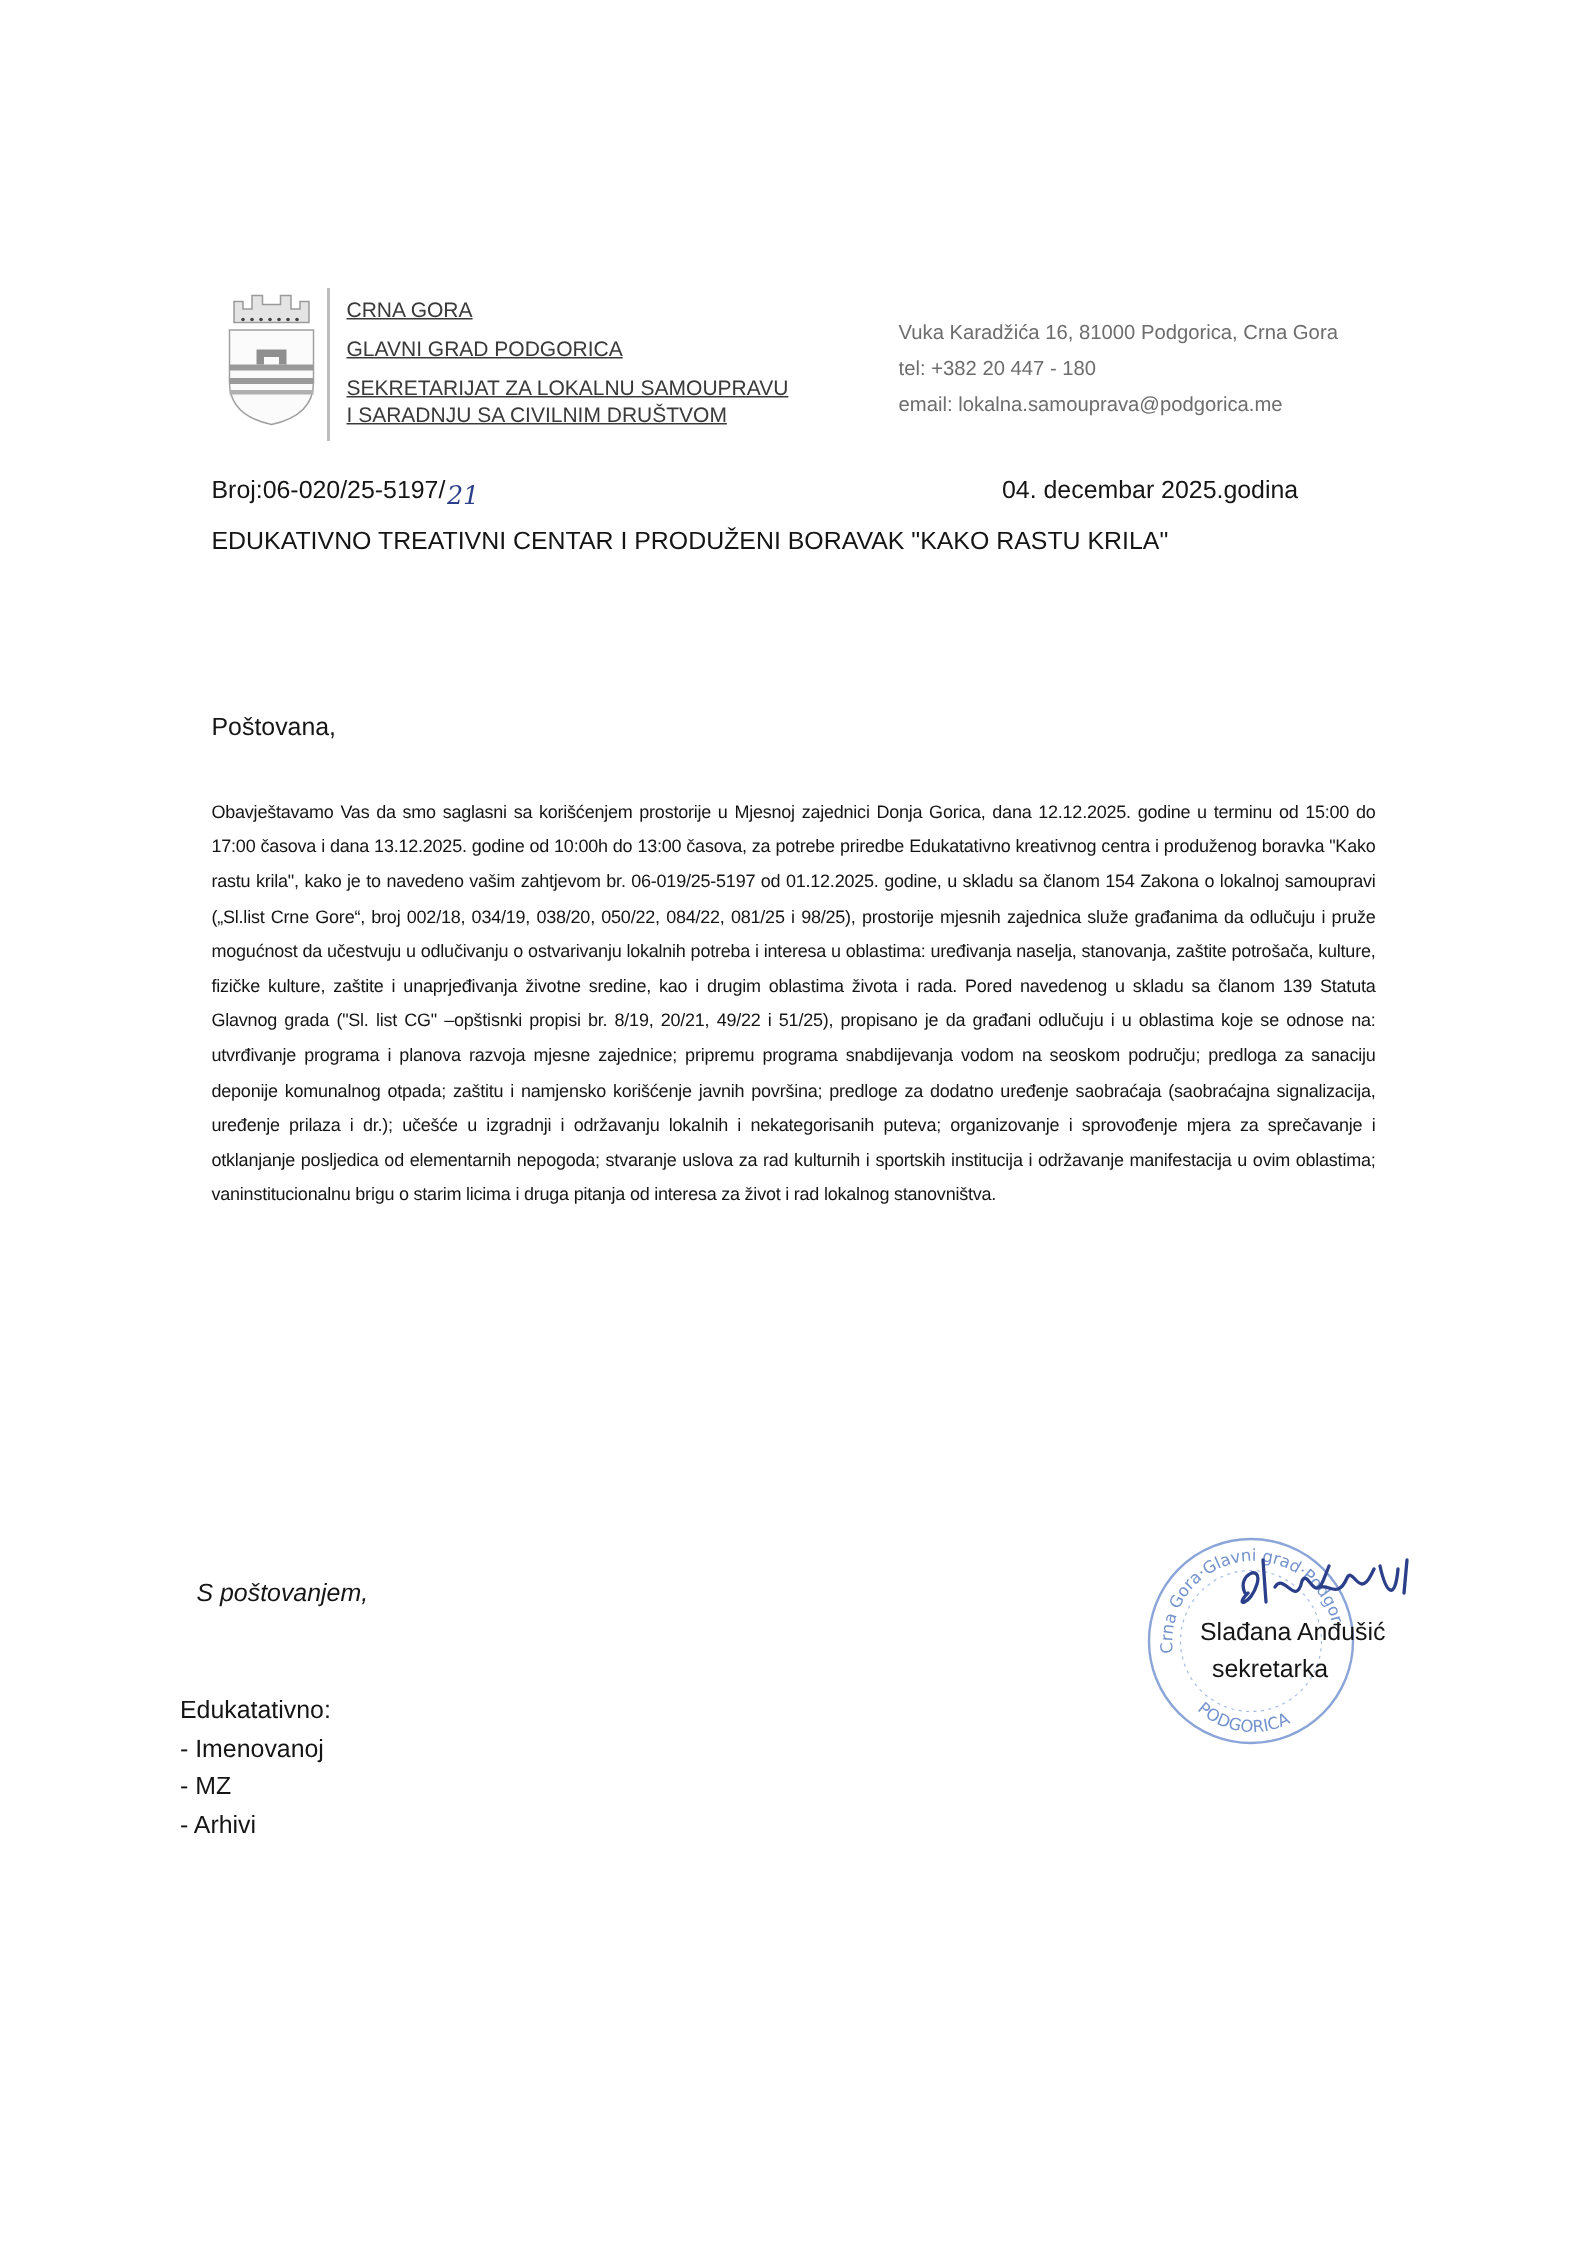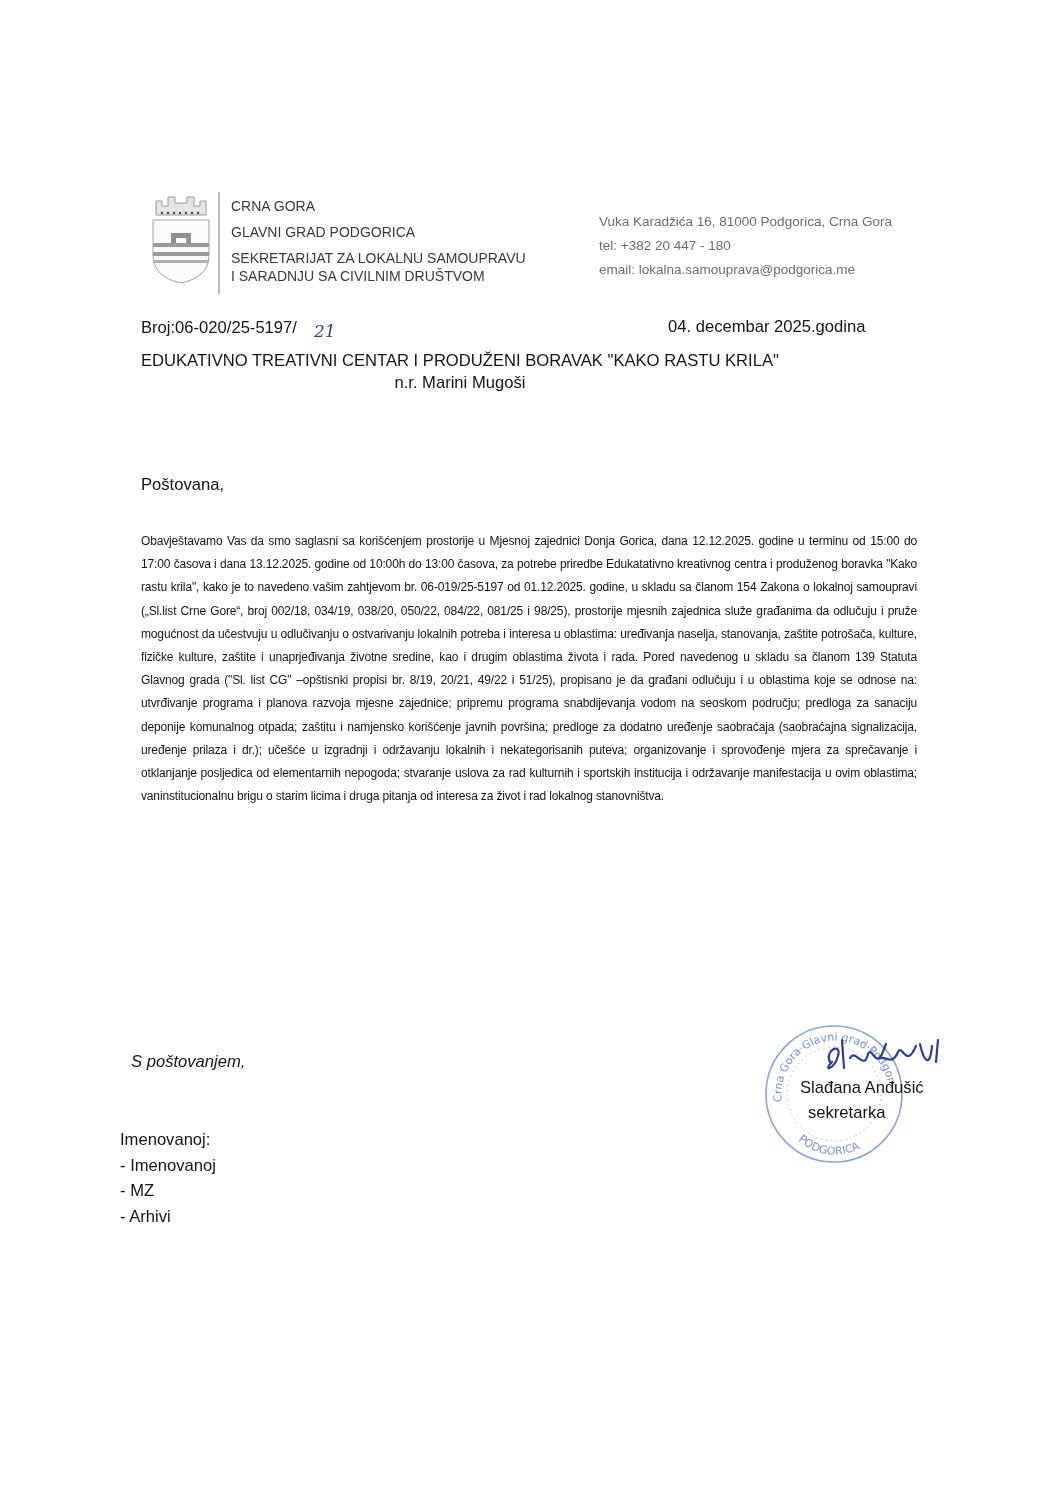--- a/index.html
+++ b/index.html
@@ -3,30 +3,30 @@
 <meta charset="utf-8">
 <style>
   html, body { margin:0; padding:0; background:#ffffff; }
   body { width:1058px; height:1497px; position:relative; overflow:hidden; color:#111; }
   .page { position:absolute; left:0; top:0; width:1058px; height:1497px; background:#fff; }
 
   
   .crest { position:absolute; left:150px; top:193px; width:62px; height:92px; }
   .vline { position:absolute; left:218px; top:192px; width:2px; height:102px; background:#bdbdbd; }
   .org { position:absolute; left:231px; top:199px; font-family:"Liberation Sans", sans-serif; font-size:14px; color:#3a3a3a; line-height:1; }
-  .org div { white-space:nowrap; }
+  .org div { white-space:nowrap;text-decoration:underline; }
   .org .l1 { margin-bottom:12px; }
   .org .l2 { margin-bottom:12px; }
   .org .l3 { margin-bottom:4px; }
   .contact { position:absolute; left:599px; top:198px; font-family:"Liberation Sans", sans-serif; font-size:13.5px; color:#6d6d6d; line-height:24px;margin-top:12px; }
   .contact div { white-space:nowrap; }
 
   .body-font { font-family:"Liberation Sans", sans-serif; font-size:16.6px; color:#151515; }
   .broj { position:absolute; left:141px; top:317px; white-space:nowrap; }
-  .broj .hand { font-family:"DejaVu Serif", serif; font-style:italic; color:#2b3f8a; font-size:17px; position:relative; top:4px; margin-left:17px; }
+  .broj .hand { font-family:"DejaVu Serif", serif; font-style:italic; color:#2b3f8a; font-size:17px; position:relative; top:4px; margin-left:1px; }
   .date { position:absolute; left:668px; top:317px; white-space:nowrap; }
   .recipient { position:absolute; left:141px; top:350px; white-space:nowrap; line-height:22px;text-align:center; }
   .salutation { position:absolute; left:141px; top:475px; }
   .para { position:absolute; left:141px; top:530px; width:776px; text-align:justify; line-height:23.2px; font-size:12px; letter-spacing:-0.15px; }
   .closing { position:absolute; left:131px; top:1052px;font-style:italic; }
 
   .stamp { position:absolute; left:762px; top:1022px; width:144px; height:144px; }
   .sign-script { position:absolute; left:820px; top:1032px; }
   .signer { position:absolute; left:800px; top:1075px; font-family:"Liberation Sans", sans-serif; font-size:16.6px; color:#151515; line-height:25px; }
   .signer .title { padding-left:8px; }
@@ -72,21 +72,20 @@
     <div>email: lokalna.samouprava@podgorica.me</div>
   </div>
 
   <div class="broj body-font">
     <span>Broj:06-020/25-5197/</span><span class="hand">21</span>
   </div>
   <div class="date body-font">04. decembar 2025.godina</div>
 
   <div class="recipient body-font">
     <div>EDUKATIVNO TREATIVNI CENTAR I PRODUŽENI BORAVAK "KAKO RASTU KRILA"</div>
-    <div>n.r. Marini Mugoši</div>
   </div>
 
   <div class="salutation body-font">Poštovana,</div>
 
   <div class="para body-font">Obavještavamo Vas da smo saglasni sa korišćenjem prostorije u Mjesnoj zajednici Donja Gorica, dana 12.12.2025. godine u terminu od 15:00 do 17:00 časova i dana 13.12.2025. godine od 10:00h do 13:00 časova, za potrebe priredbe Edukatativno kreativnog centra i produženog boravka "Kako rastu krila", kako je to navedeno vašim zahtjevom br. 06-019/25-5197  od 01.12.2025. godine, u skladu sa članom 154 Zakona o lokalnoj samoupravi („Sl.list Crne Gore“, broj  002/18, 034/19, 038/20, 050/22, 084/22, 081/25 i 98/25), prostorije mjesnih zajednica služe građanima da odlučuju i pruže mogućnost da učestvuju u odlučivanju o ostvarivanju lokalnih potreba i interesa u oblastima: uređivanja naselja, stanovanja, zaštite potrošača, kulture, fizičke kulture, zaštite i unaprjeđivanja životne sredine, kao i drugim oblastima života i rada. Pored navedenog u skladu sa članom 139  Statuta Glavnog grada ("Sl. list CG" –opštisnki propisi br. 8/19, 20/21, 49/22 i 51/25), propisano je da građani odlučuju i u oblastima koje se odnose na: utvrđivanje programa i planova razvoja mjesne zajednice; pripremu programa snabdijevanja vodom na seoskom području; predloga za sanaciju deponije komunalnog otpada; zaštitu i namjensko korišćenje javnih površina; predloge za dodatno uređenje saobraćaja (saobraćajna signalizacija, uređenje prilaza i dr.); učešće u izgradnji i održavanju lokalnih i nekategorisanih puteva; organizovanje i sprovođenje mjera za sprečavanje i otklanjanje posljedica od elementarnih nepogoda; stvaranje uslova za rad kulturnih i sportskih institucija i održavanje manifestacija u ovim oblastima; vaninstitucionalnu brigu o starim licima i druga pitanja od interesa za život i rad lokalnog stanovništva.</div>
 
   <div class="closing body-font">S poštovanjem,</div>
 
   <svg class="stamp" viewBox="0 0 144 144">
     <defs>
@@ -106,18 +105,18 @@
   <svg class="sign-script" width="130" height="50" viewBox="0 0 130 50">
     <path d="M10 30 C 4 18, 22 10, 18 24 C 14 38, 2 40, 12 30 M 22 8 L 24 36 M 30 26 C 36 16, 44 40, 48 22 C 52 14, 56 36, 62 22 L 66 12 M 60 26 C 66 24, 72 34, 78 20 C 82 12, 86 34, 94 18 L 96 14 M 100 12 C 104 30, 110 36, 112 14 M 118 8 L 116 30" fill="none" stroke="#2b3f8a" stroke-width="2.2" stroke-linecap="round"></path>
   </svg>
 
   <div class="signer">
     <div>Slađana Anđušić</div>
     <div class="title">sekretarka</div>
   </div>
 
   <div class="dist body-font">
-    <div>Imenovanoj:</div>
+    <div>Edukatativno:</div>
     <div>- Imenovanoj</div>
     <div>- MZ</div>
     <div>- Arhivi</div>
   </div>
 </div>
 
 </body></html>

